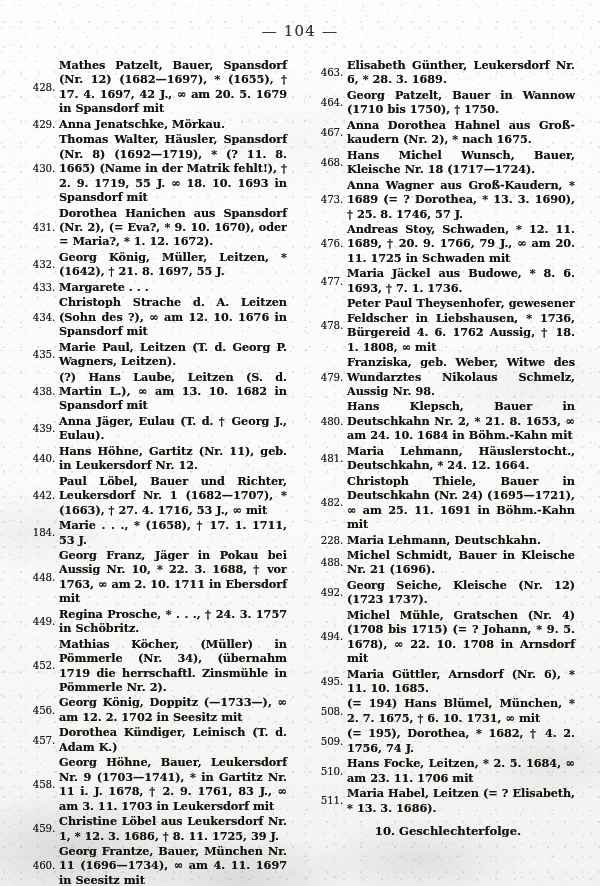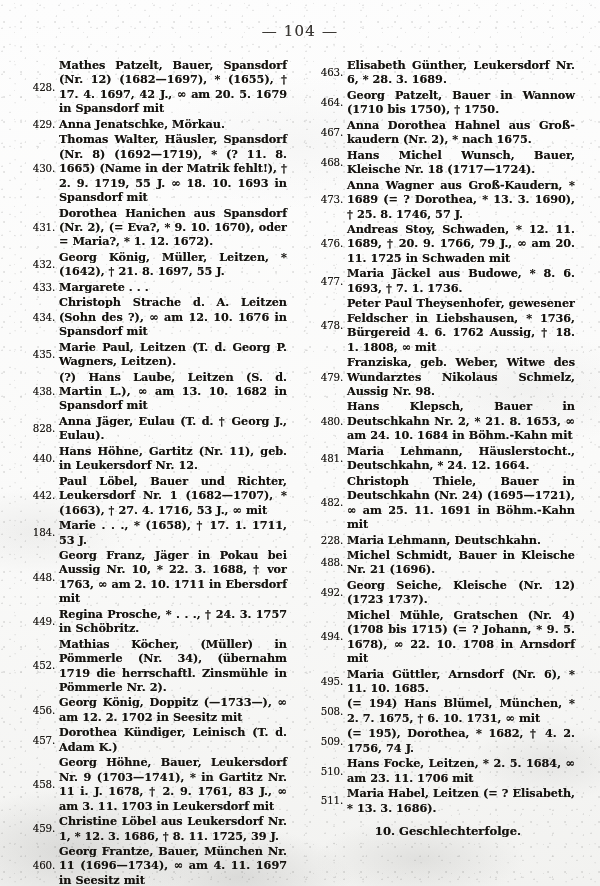--- a/index.html
+++ b/index.html
@@ -149,21 +149,21 @@
         </div>
         <div class="entry">
           <div class="entry-num">435.</div>
           <div class="entry-text">Marie Paul, Leitzen (T. d. Georg P. Wagners, Leitzen).</div>
         </div>
         <div class="entry">
           <div class="entry-num">438.</div>
           <div class="entry-text">(?) Hans Laube, Leitzen (S. d. Martin L.), ∞ am 13. 10. 1682 in Spansdorf mit</div>
         </div>
         <div class="entry">
-          <div class="entry-num">828.</div>
+          <div class="entry-num">439.</div>
           <div class="entry-text">Anna Jäger, Eulau (T. d. † Georg J., Eulau).</div>
         </div>
         <div class="entry">
           <div class="entry-num">440.</div>
           <div class="entry-text">Hans Höhne, Gartitz (Nr. 11), geb. in Leukersdorf Nr. 12.</div>
         </div>
         <div class="entry">
           <div class="entry-num">442.</div>
           <div class="entry-text">Paul Löbel, Bauer und Richter, Leukersdorf Nr. 1 (1682—1707), * (1663), † 27. 4. 1716, 53 J., ∞ mit</div>
         </div>

